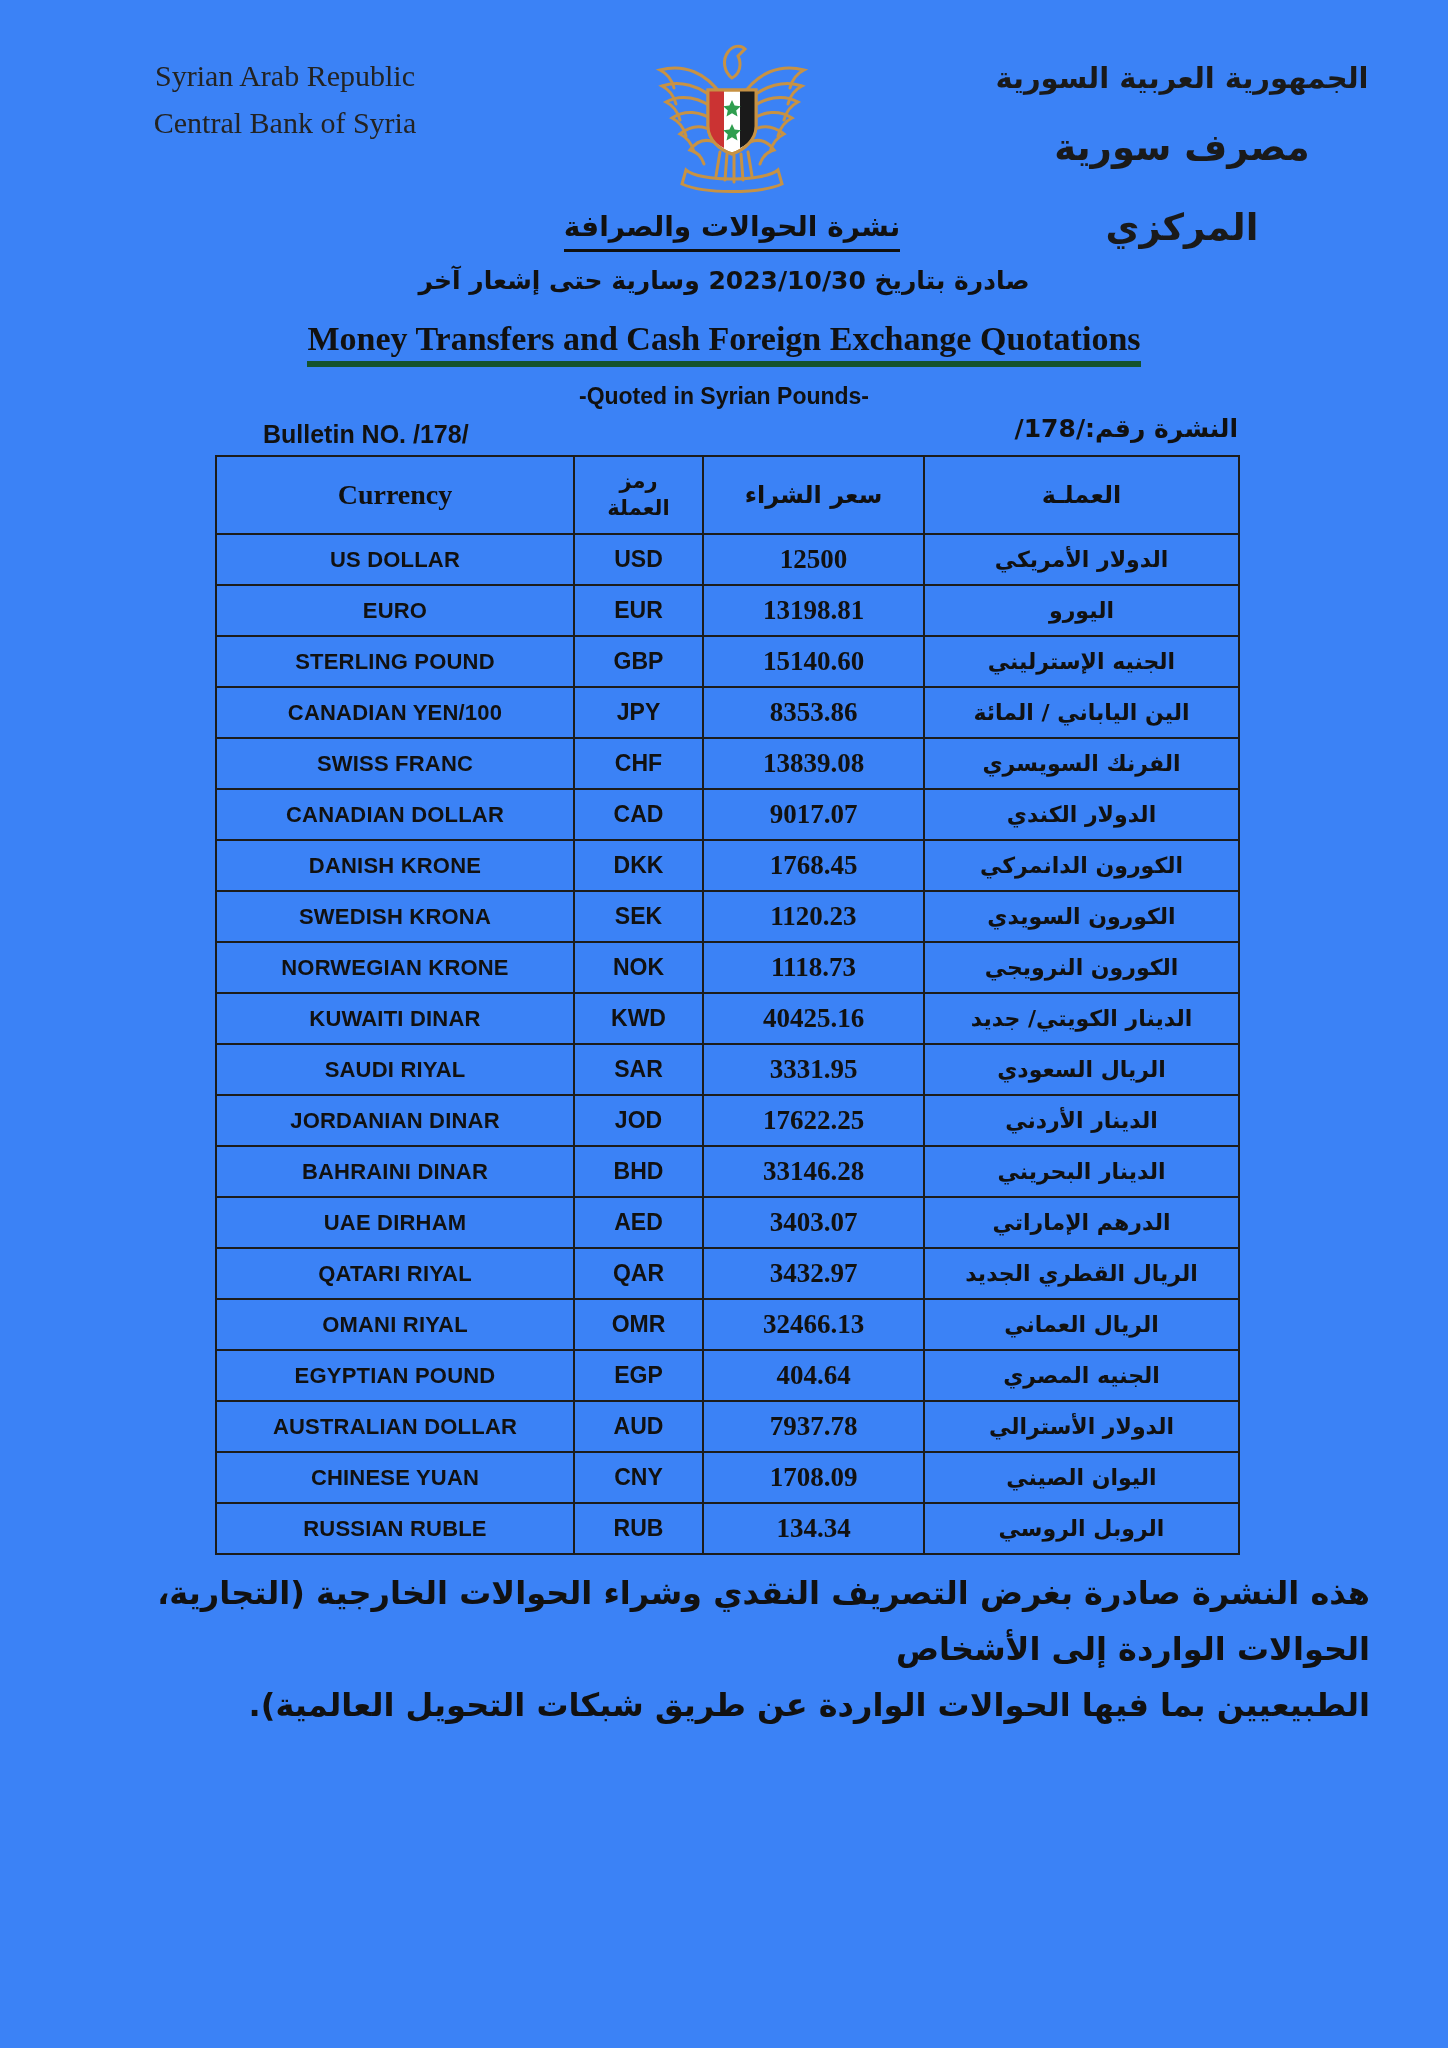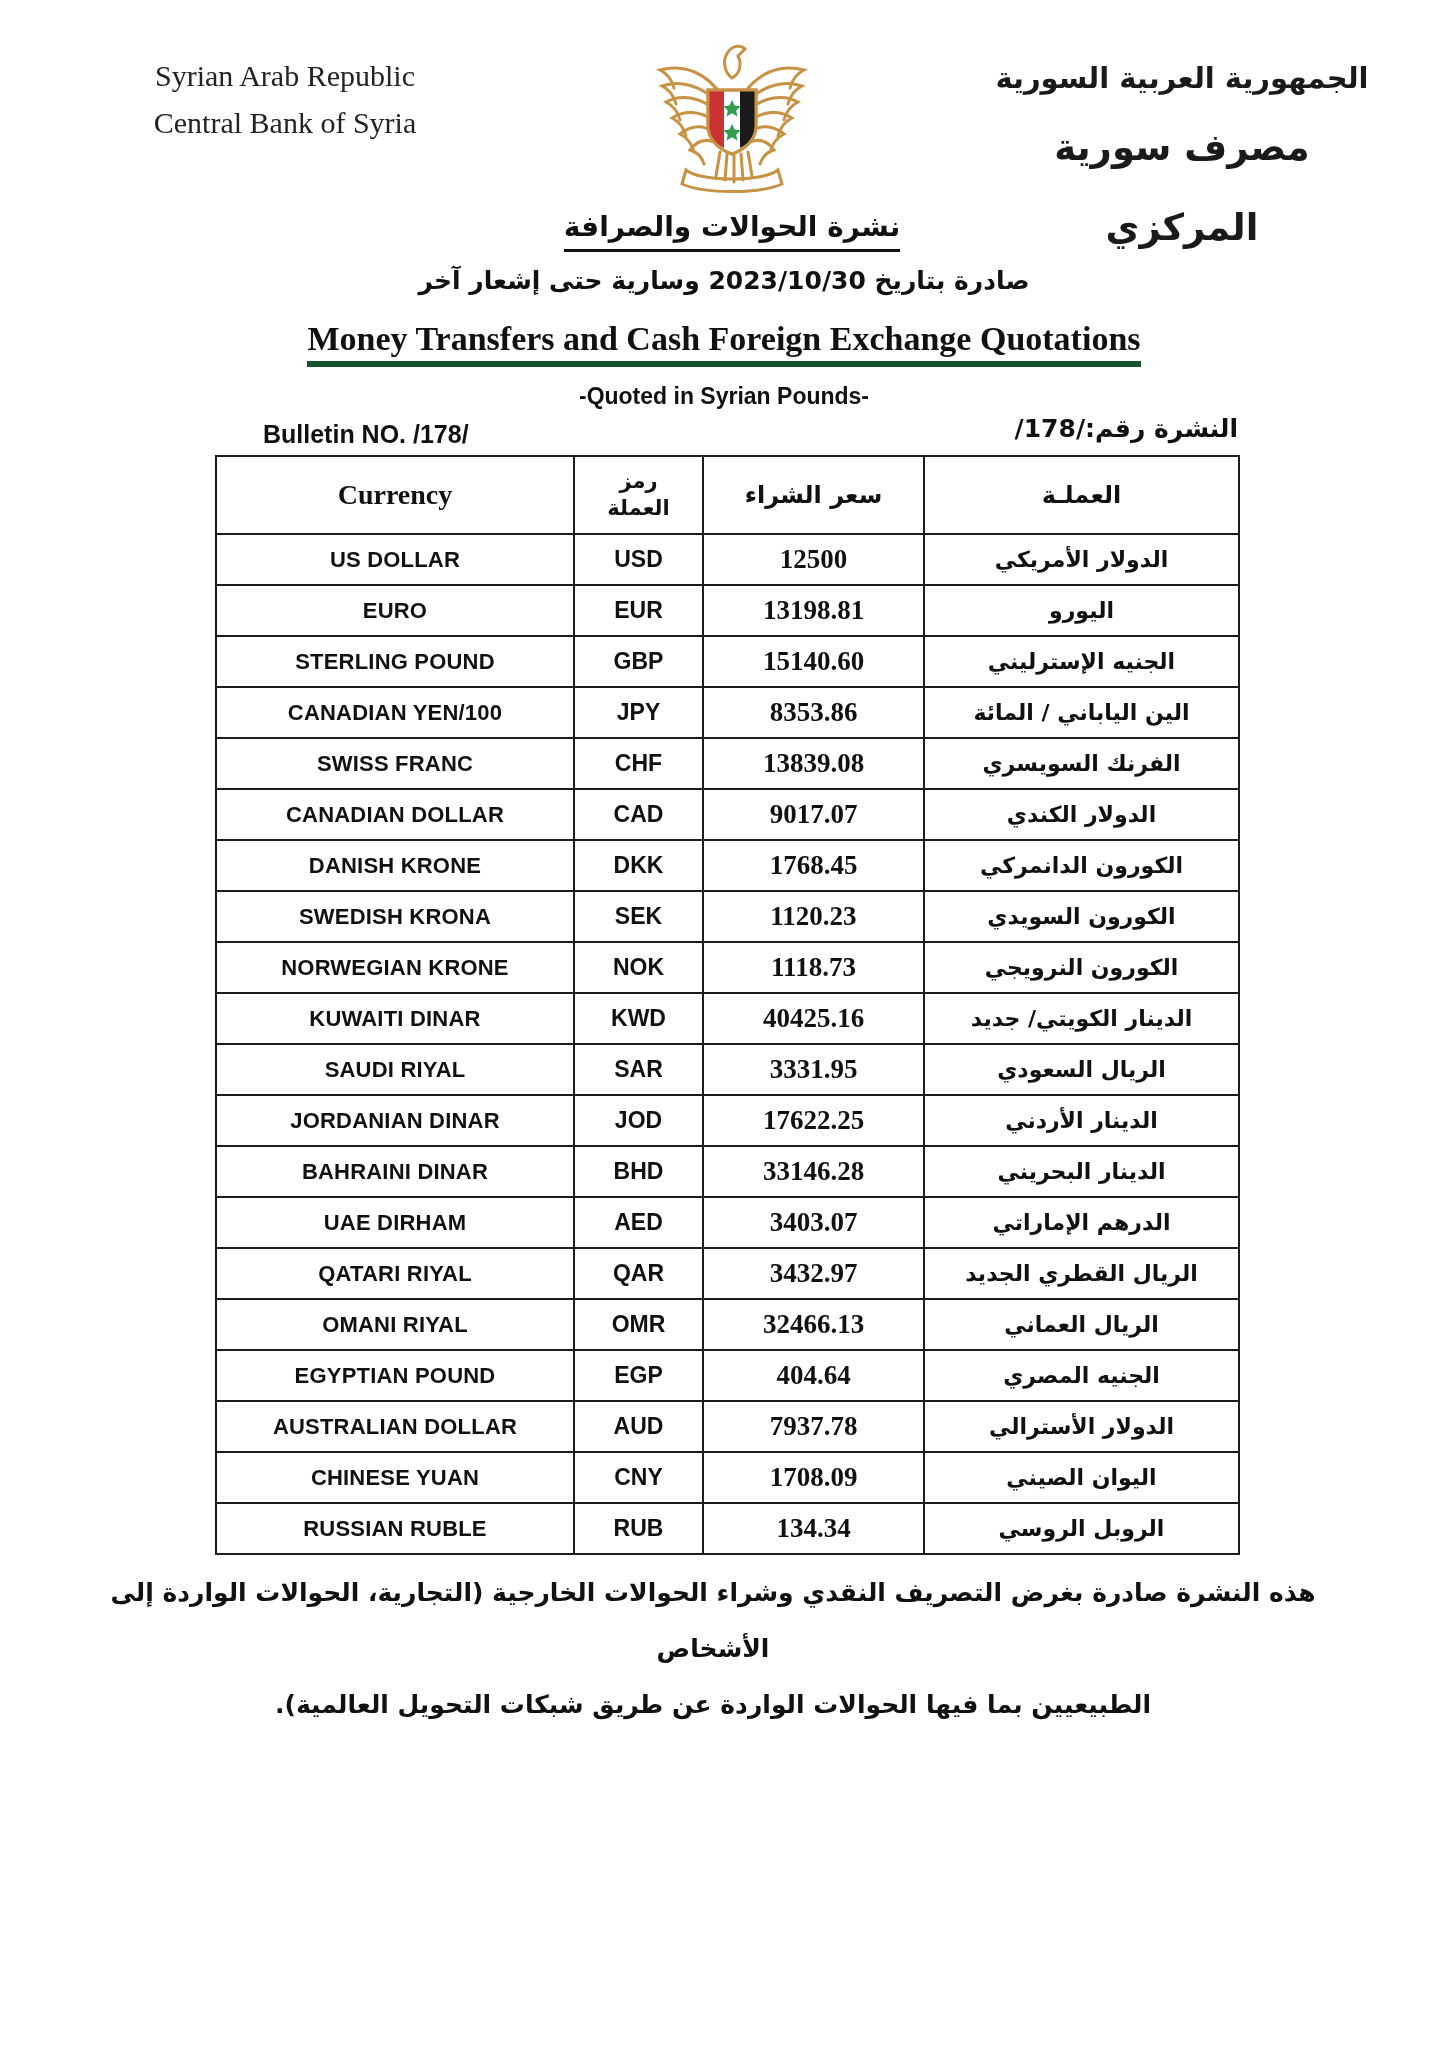--- a/index.html
+++ b/index.html
@@ -1,20 +1,20 @@
 <!DOCTYPE html>
 <html lang="en"><head>
 <meta charset="utf-8">
 <style>
   html,body{margin:0;padding:0;background:#e8e8e8;}
   .page{
     position:relative;
     width:1448px;height:2048px;
     margin:0 auto;
-    background:#ffffff;
+    background:#3b82f6;
     font-family:"Liberation Sans",sans-serif;
     color:#111;
     overflow:hidden;
   }
   
   .hdr-left{
     position:absolute;left:90px;top:52px;width:390px;
     text-align:center;
     font-family:"Liberation Serif",serif;
     font-size:30px;color:#232323;
@@ -81,24 +81,24 @@
   tr.hrow{height:78px;}
   tr.drow{height:51px;}
   .h-currency{font-family:"Liberation Serif",serif;font-weight:bold;font-size:28px;}
   .h-ar{font-family:"DejaVu Sans",sans-serif;font-weight:bold;font-size:21px;direction:rtl;line-height:27px;}
   td.c-name{font-weight:bold;font-size:22px;letter-spacing:.2px;}
   td.c-code{font-weight:bold;font-size:23px;}
   td.c-rate{font-family:"Liberation Serif",serif;font-weight:bold;font-size:27px;padding-top:8px;}
   td.c-ar{font-family:"DejaVu Sans",sans-serif;font-weight:bold;font-size:22px;direction:rtl;}
   
   .footnote{
-    position:absolute;left:68px;top:1565px;width:1290px;
-    text-align:center;direction:rtl;
+    position:absolute;left:80px;top:1565px;width:1290px;
+    text-align:right;direction:rtl;
     font-family:"DejaVu Sans",sans-serif;font-weight:bold;
-    font-size:25px;line-height:56px;color:#111;
+    font-size:32px;line-height:56px;color:#111;
   }
 </style>
 </head>
 <body>
 
 <div class="page">
 
   <div class="hdr-left">
     <div>Syrian Arab Republic</div>
     <div>Central Bank of Syria</div>

